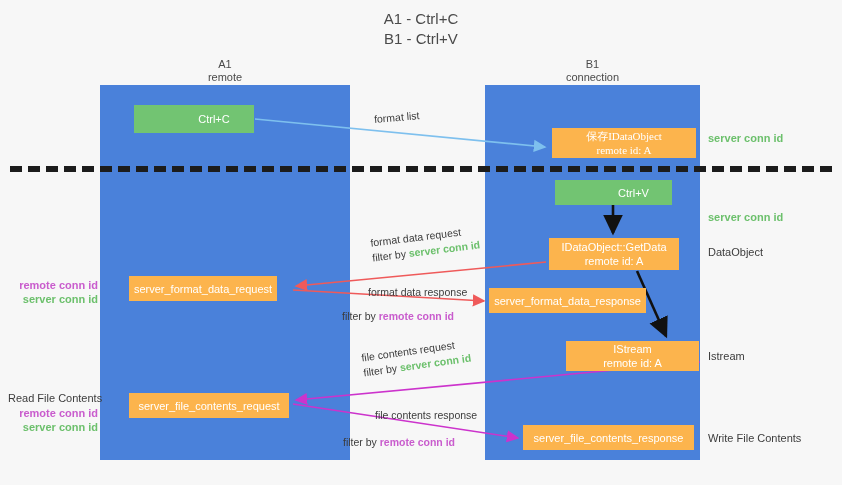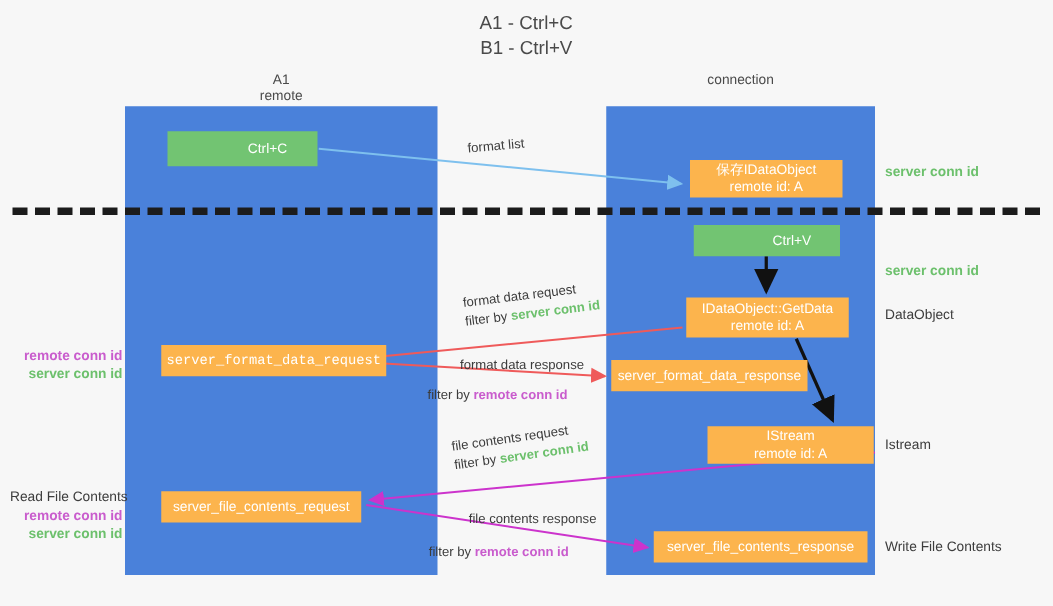--- a/index.html
+++ b/index.html
@@ -55,24 +55,24 @@
     font-size: 11px;
     line-height: 14px;
     text-align: center;
     white-space: nowrap;
   }
   .box.green { background: #72c472; padding-left: 40px; }
   .box.orange { background: #fcb44d; }
   .box .l2 { font-size: 11px; }
 
   #box-ctrlc  { left: 134px; top: 105px; width: 120px; height: 28px; }
-  #box-save   { left: 552px; top: 128px; width: 122px; height: 30px; }
+  #box-save   { left: 552px; top: 128px; width: 144px; height: 30px; font-family: Liberation Serif, serif; }
   #box-ctrlv  { left: 555px; top: 180px; width: 117px; height: 25px; }
   #box-getdata{ left: 549px; top: 238px; width: 130px; height: 32px; }
-  #box-sfdreq { left: 129px; top: 276px; width: 180px; height: 25px; font-family: Liberation Mono, monospace; }
+  #box-sfdreq { left: 129px; top: 276px; width: 148px; height: 25px; }
   #box-sfdres { left: 489px; top: 288px; width: 157px; height: 25px; }
   #box-istream{ left: 566px; top: 341px; width: 133px; height: 30px; }
   #box-sfcreq { left: 129px; top: 393px; width: 160px; height: 25px; }
   #box-sfcres { left: 523px; top: 425px; width: 171px; height: 25px; }
 
   
   #divider {
     left: 10px; top: 166px; width: 822px; height: 0;
     border-top: 6px dashed #1c1c1c;
   }
@@ -115,20 +115,21 @@
 <div class="stage">
 
   <div class="abs" id="title">A1 - Ctrl+C
 B1 - Ctrl+V</div>
 
   <div class="abs col-head" id="head-a1">
     <div>A1</div>
     <div>remote</div>
   </div>
   <div class="abs col-head" id="head-b1">
+    <div>B1</div>
     <div>connection</div>
   </div>
 
   <div class="abs lane" id="lane-a1"></div>
   <div class="abs lane" id="lane-b1"></div>
 
   <svg id="wires">
     <defs>
       <marker id="ah-blue" markerWidth="9" markerHeight="9" refX="7" refY="4.5" orient="auto">
         <path d="M0,0.7 L8,4.5 L0,8.3 z" fill="#7ec0ee"></path>

